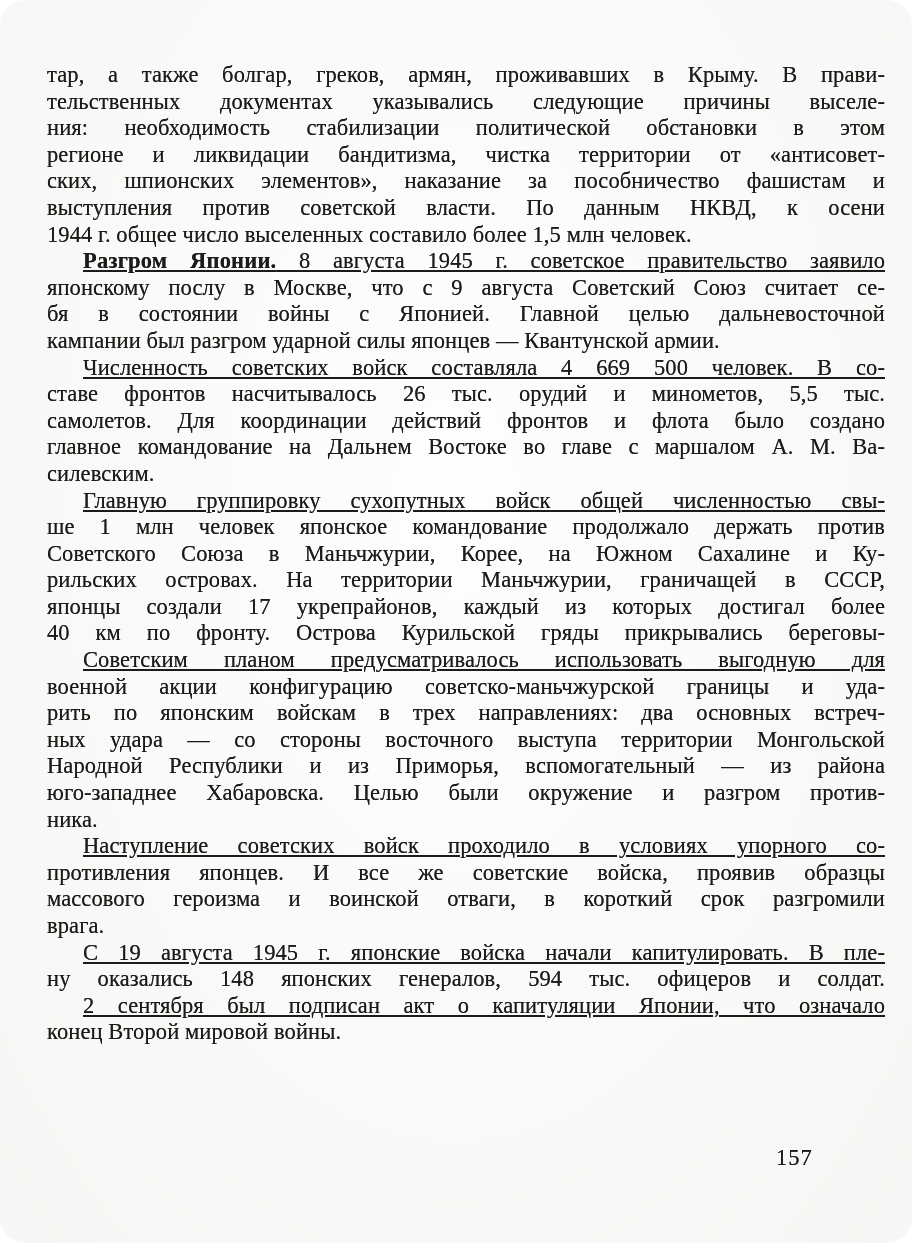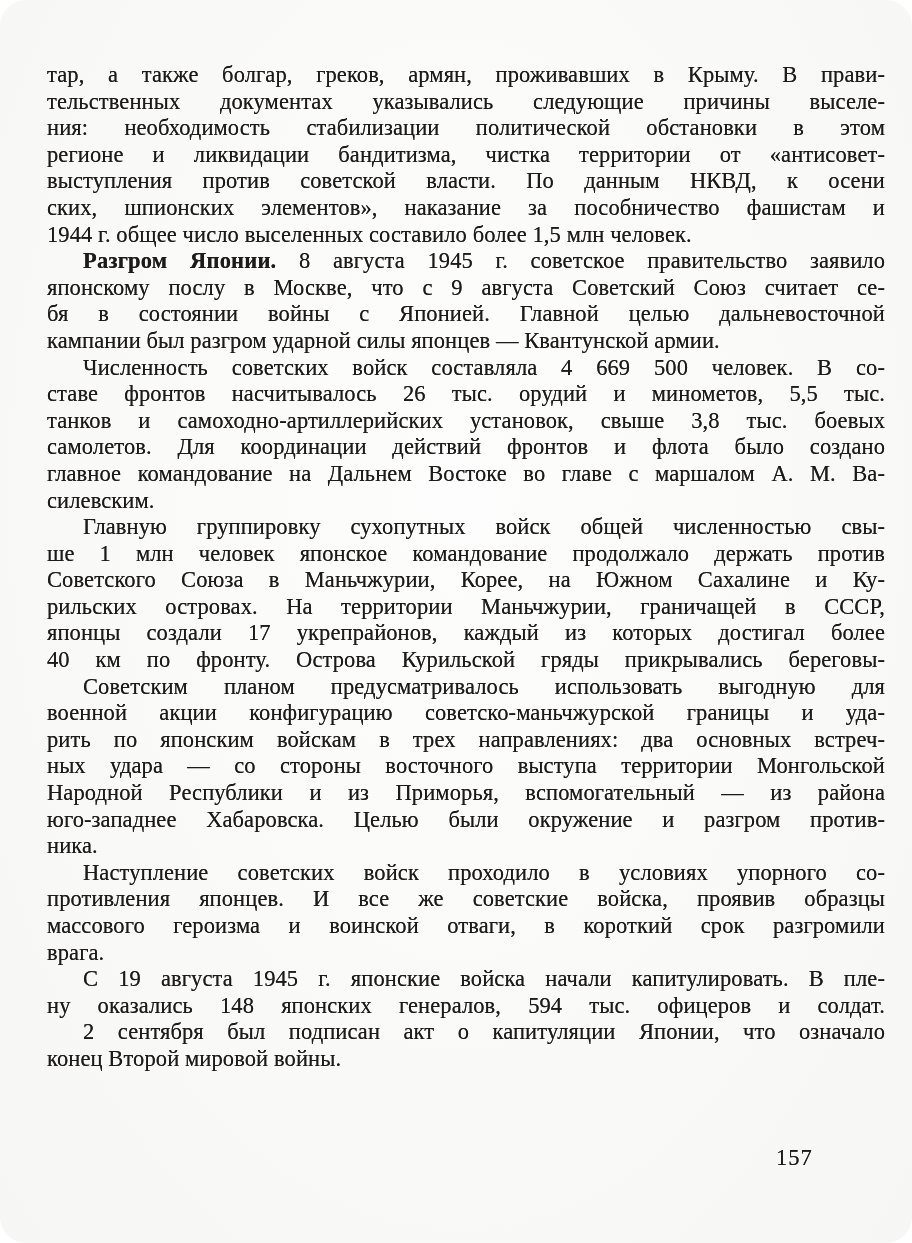--- a/index.html
+++ b/index.html
@@ -46,20 +46,21 @@
     text-align-last: justify;
     white-space: normal;
     height: 26.6px;
     overflow: visible;
   }
   .line.last {
     text-align-last: left;
   }
   .line.indent {
     padding-left: 36px;
+    text-decoration: underline;
   }
   .line b {
     font-weight: bold;
     letter-spacing: 0.2px;
   }
   .page-number {
     position: absolute;
     left: 776px;
     top: 1145px;
     font-size: 22.5px;
@@ -72,34 +73,33 @@
 </head>
 <body>
 
 <div class="page">
   <div class="text-block" id="text-block">
       <div class="paragraph">
         <div class="line">тар, а также болгар, греков, армян, проживавших в Крыму. В прави-</div>
         <div class="line">тельственных документах указывались следующие причины выселе-</div>
         <div class="line">ния: необходимость стабилизации политической обстановки в этом</div>
         <div class="line">регионе и ликвидации бандитизма, чистка территории от «антисовет-</div>
+        <div class="line">ских, шпионских элементов», наказание за пособничество фашистам и</div>
         <div class="line">выступления против советской власти. По данным НКВД, к осени</div>
-        <div class="line">ских, шпионских элементов», наказание за пособничество фашистам и</div>
         <div class="line last">1944 г. общее число выселенных составило более 1,5 млн человек.</div>
       </div>
       <div class="paragraph">
         <div class="line indent"><b>Разгром Японии.</b> 8 августа 1945 г. советское правительство заявило</div>
         <div class="line">японскому послу в Москве, что с 9 августа Советский Союз считает се-</div>
         <div class="line">бя в состоянии войны с Японией. Главной целью дальневосточной</div>
         <div class="line last">кампании был разгром ударной силы японцев — Квантунской армии.</div>
       </div>
       <div class="paragraph">
         <div class="line indent">Численность советских войск составляла 4 669 500 человек. В со-</div>
         <div class="line">ставе фронтов насчитывалось 26 тыс. орудий и минометов, 5,5 тыс.</div>
-        <div class="line">танков и самоходно-артиллерийских установок, свыше 3,8 тыс. боевых</div>
         <div class="line">самолетов. Для координации действий фронтов и флота было создано</div>
         <div class="line">главное командование на Дальнем Востоке во главе с маршалом А. М. Ва-</div>
         <div class="line last">силевским.</div>
       </div>
       <div class="paragraph">
         <div class="line indent">Главную группировку сухопутных войск общей численностью свы-</div>
         <div class="line">ше 1 млн человек японское командование продолжало держать против</div>
         <div class="line">Советского Союза в Маньчжурии, Корее, на Южном Сахалине и Ку-</div>
         <div class="line">рильских островах. На территории Маньчжурии, граничащей в СССР,</div>
         <div class="line">японцы создали 17 укрепрайонов, каждый из которых достигал более</div>

